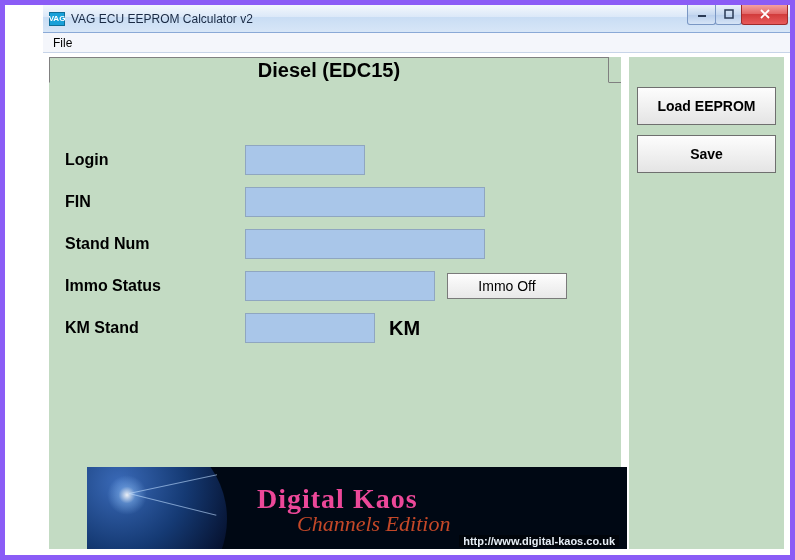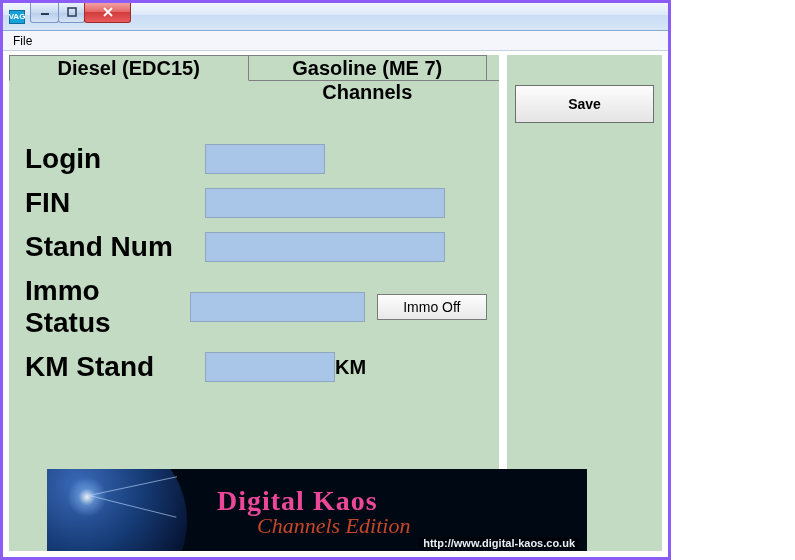--- a/index.html
+++ b/index.html
@@ -1,20 +1,20 @@
 <!DOCTYPE html>
 <html><head>
 <meta charset="utf-8">
 <style>
   * { box-sizing: border-box; }
   html, body { margin: 0; padding: 0; font-family: "Segoe UI", Tahoma, Arial, sans-serif; }
   body { width: 795px; height: 560px; overflow: hidden; background: #fff; }
 
   
-  .window { width: 671px; height: 560px; border: 3px solid #8b5cf6; display: flex; flex-direction: column; background: #fff; }
+  .window { width: 795px; height: 560px; border: 5px solid #8b5cf6; display: flex; flex-direction: column; background: #fff; padding-left: 38px; }
 
   .titlebar {
     height: 28px;
     background: linear-gradient(to bottom, #f3f7fd 0%, #dbe8f8 45%, #c9ddf4 46%, #d7e6f7 100%);
     display: flex; align-items: center;
     border-bottom: 1px solid #8aa9d6;
     position: relative;
   }
   .titlebar .app-icon {
     width: 16px; height: 14px;
@@ -92,34 +92,34 @@
   }
 
   .tab-content {
     flex: 1;
     padding: 22px 12px 10px 16px;
     position: relative;
   }
   .form-row { display: flex; align-items: center; margin-bottom: 12px; }
   .form-row label {
     width: 180px;
-    font-size: 28px; font-weight: bold;
+    font-size: 16px; font-weight: bold;
     color: #000;
   }
   .form-row .field {
     height: 30px; background: #a9c6e9;
     border: 1px solid #8fa6c0;
   }
   .field.w-login { width: 120px; }
   .field.w-fin { width: 240px; }
   .field.w-immonum { width: 240px; }
   .field.w-immostatus { width: 190px; }
   .field.w-km { width: 130px; }
   .form-row .unit {
-    margin-left: 0;
+    margin-left: 14px;
     font-size: 20px; font-weight: bold;
   }
   .form-row .btn-inline {
     margin-left: 12px;
     height: 26px; width: 120px;
     background: linear-gradient(to bottom, #fdfdfd, #e8e8e8);
     border: 1px solid #7a7a7a;
     font-size: 14px; font-weight: normal;
     cursor: default;
     display: flex; align-items: center; justify-content: center;
@@ -185,20 +185,21 @@
     cursor: default;
   }
 </style>
 </head>
 <body>
 
 <div class="window">
 
   <div class="titlebar">
     <div class="app-icon">VAG</div>
+    <div class="title">VAG ECU EEPROM Calculator v2</div>
     <div class="win-buttons">
       <div class="win-btn min">
         <svg width="10" height="10" viewBox="0 0 10 10">
             <rect x="1" y="6" width="8" height="2" fill="#2a3a55"></rect>
           </svg>
       </div>
       <div class="win-btn max">
         <svg width="10" height="10" viewBox="0 0 10 10">
             <rect x="1" y="1" width="8" height="8" fill="none" stroke="#2a3a55" stroke-width="1.5"></rect>
           </svg>
@@ -214,23 +215,20 @@
   <div class="menubar">
     <div class="menu-item">File</div>
   </div>
 
   <div class="client">
 
     <div class="left-panel">
       <div class="tabs">
         <div class="tab active">
           <span>Diesel (EDC15)</span>
-        </div>
-        <div class="tab">
-          <span>Gasoline (ME 7) Channels</span>
         </div>
         <div class="tab-spacer"></div>
       </div>
 
       <div class="tab-content">
         <div style="height:40px"></div>
         <div class="form-row">
           <label>Login</label>
           <div class="field w-login"></div>
         </div>
@@ -259,17 +257,18 @@
           <div class="sat-line1"></div>
           <div class="sat-line2"></div>
           <div class="title-main">Digital Kaos</div>
           <div class="title-sub">Channels Edition</div>
           <div class="url">http://www.digital-kaos.co.uk</div>
         </div>
       </div>
     </div>
 
     <div class="right-panel">
+      <div class="side-btn">Load EEPROM</div>
       <div class="side-btn">Save</div>
     </div>
 
   </div>
 </div>
 
 </body></html>

